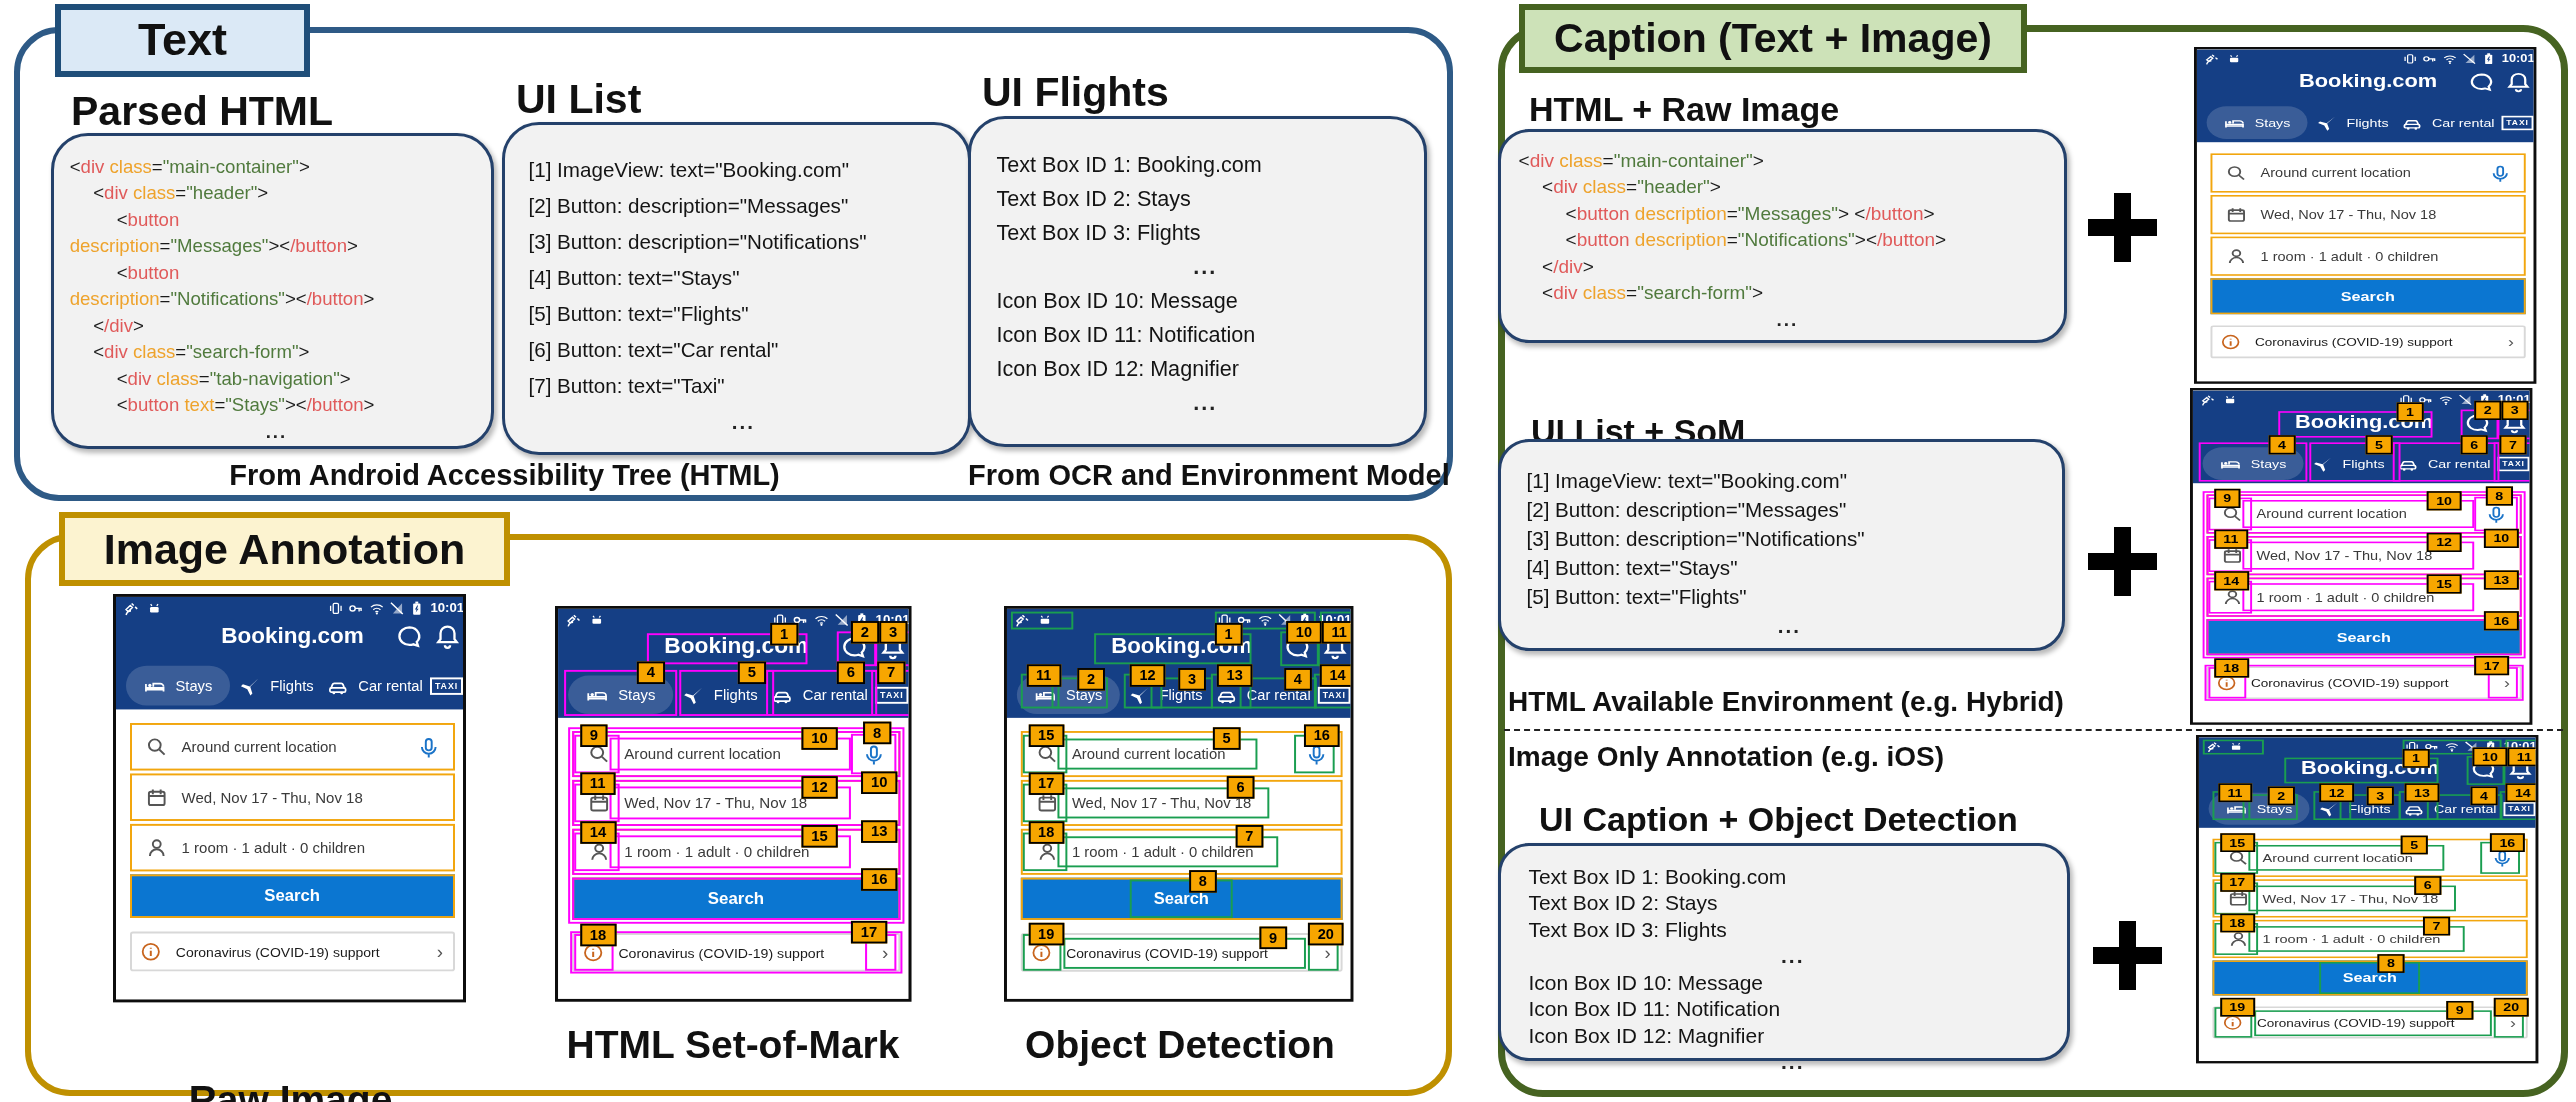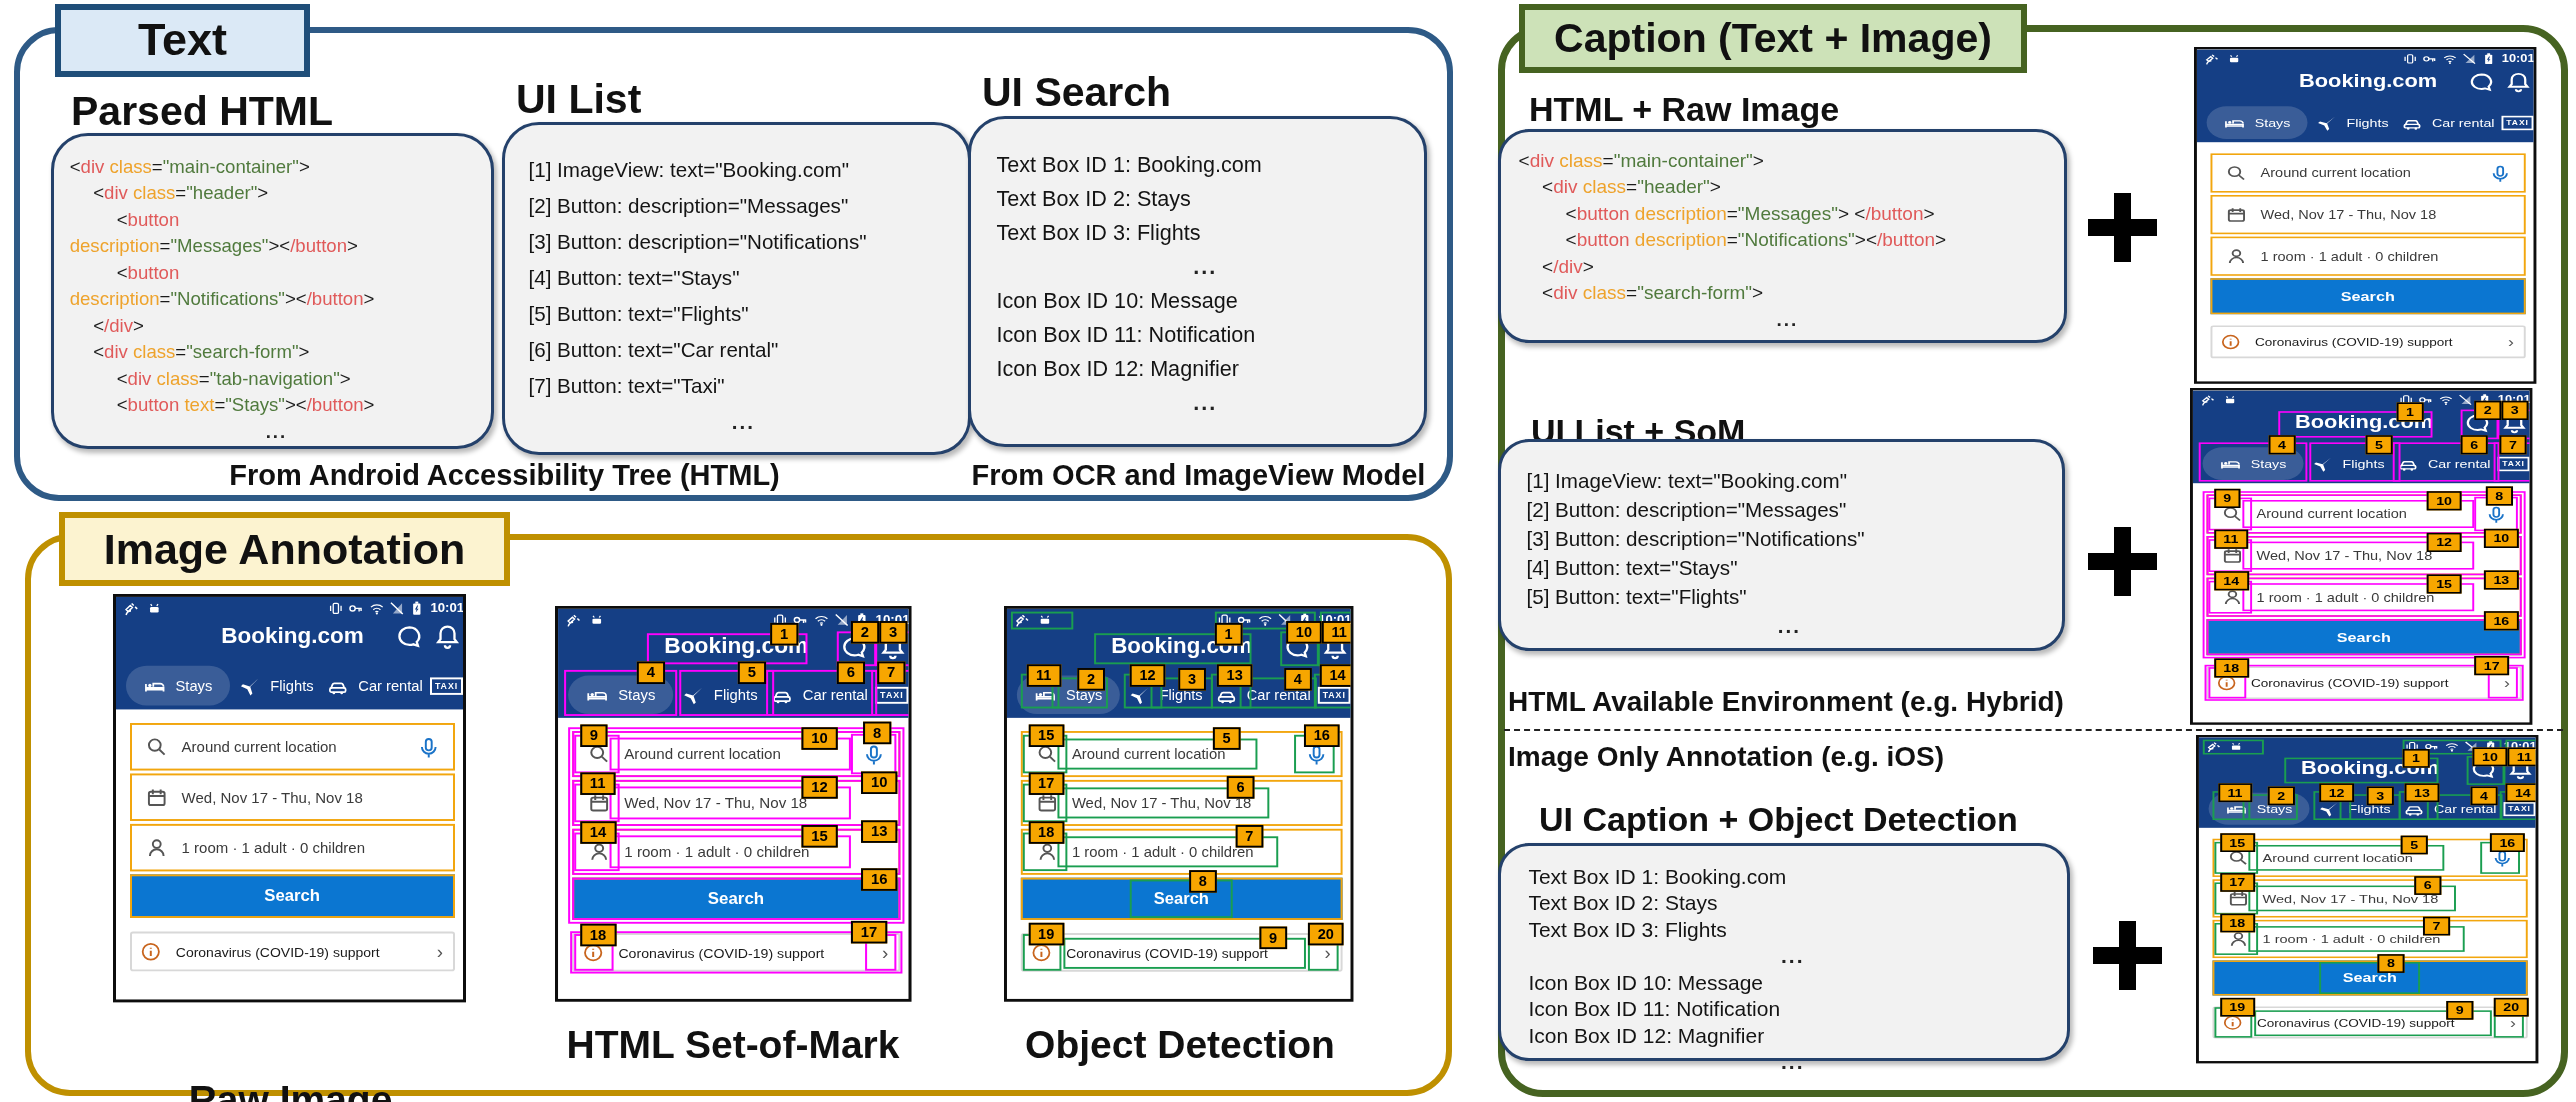--- a/index.html
+++ b/index.html
@@ -96,34 +96,34 @@
     <div class="list-line">[1] ImageView: text="Booking.com"</div>
     <div class="list-line">[2] Button: description="Messages"</div>
     <div class="list-line">[3] Button: description="Notifications"</div>
     <div class="list-line">[4] Button: text="Stays"</div>
     <div class="list-line">[5] Button: text="Flights"</div>
     <div class="list-line">[6] Button: text="Car rental"</div>
     <div class="list-line">[7] Button: text="Taxi"</div>
     <div class="code-ell">...</div>
   </div>
 
-<div class="h1" style="left:982px;top:69px;font-size:41px">UI Search</div>
+<div class="h1" style="left:982px;top:69px;font-size:41px">UI Flights</div>
 <div class="blk" id="capblock1" style="left:968px;top:116px;width:459px;height:331px;padding:29px 9.8px 7.8px 25.5px;font-size:21.6px;line-height:34px">
     <div class="capb-line">Text Box ID 1: Booking.com</div>
     <div class="capb-line">Text Box ID 2: Stays</div>
     <div class="capb-line">Text Box ID 3: Flights</div>
     <div class="code-ell">...</div>
     <div class="capb-line">Icon Box ID 10: Message</div>
     <div class="capb-line">Icon Box ID 11: Notification</div>
     <div class="capb-line">Icon Box ID 12: Magnifier</div>
     <div class="code-ell">...</div>
   </div>
 
 <div class="figcap" style="left:39px;top:459px;width:931px;font-size:29px">From Android Accessibility Tree (HTML)</div>
-<div class="figcap" style="left:968px;top:459px;width:461px;font-size:29px">From OCR and ImageView Model</div>
+<div class="figcap" style="left:968px;top:459px;width:461px;font-size:29px">From OCR and Environment Model</div>
 
 <div class="sec sec-anno"></div>
 <div class="badge badge-anno">
     <span>Image Annotation</span>
   </div>
 
 <div class="slot" style="left:113px;top:594px">
     <div class="phone" style="transform: scale(1, 0.97);">
       <div class="ph-navy"></div>
       <div class="ph-status">

